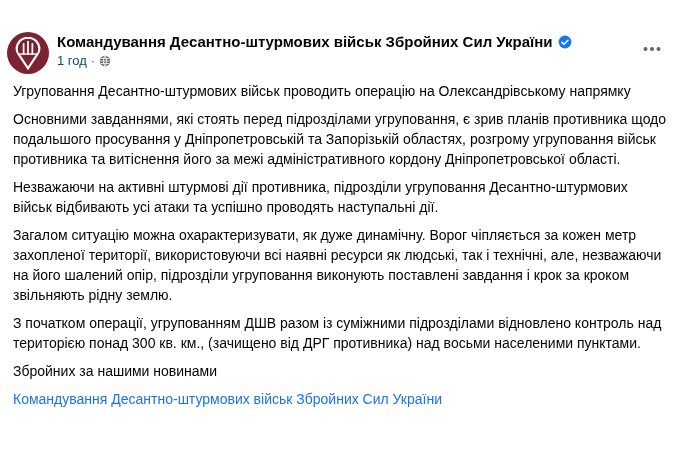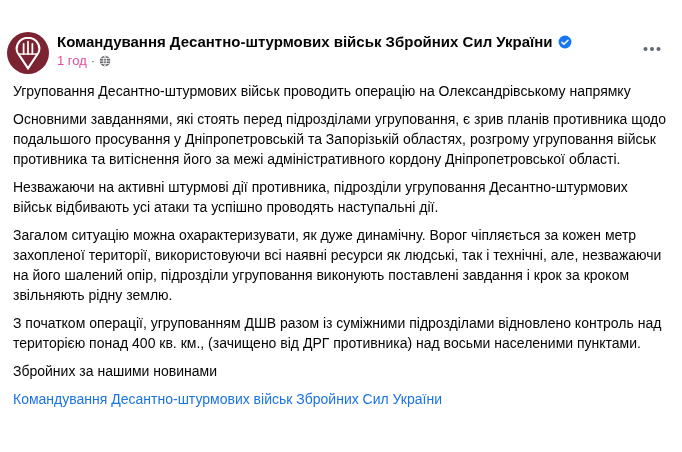--- a/index.html
+++ b/index.html
@@ -43,21 +43,21 @@
   .verified { display: inline-flex; margin-left: 5px; }
   .verified svg { width: 14px; height: 14px; display: block; }
   .meta-row {
     display: flex;
     align-items: center;
     margin-top: 3px;
     font-size: 13px;
     color: #65676b;
     line-height: 16px;
   }
-  .timestamp { color: #ec4899; text-decoration: none; cursor: pointer; }
+  .timestamp { color: #0c4a6e; text-decoration: none; cursor: pointer; }
   .meta-sep { margin: 0 4px; }
   .globe { display: inline-flex; }
   .globe svg { width: 12px; height: 12px; display: block; }
 
   .more-btn {
     position: absolute;
     top: 10px; right: 14px;
     width: 32px; height: 24px;
     display: flex; align-items: center; justify-content: center;
     border-radius: 6px;
@@ -129,20 +129,20 @@
       </svg>
     </div>
 
   </header>
 
   <div class="post-body">
     <p>Угруповання Десантно-штурмових військ проводить операцію на Олександрівському напрямку</p>
     <p>Основними завданнями, які стоять перед підрозділами угруповання, є зрив планів противника щодо подальшого просування у Дніпропетровській та Запорізькій областях, розгрому угруповання військ противника та витіснення його за межі адміністративного кордону Дніпропетровської області.</p>
     <p>Незважаючи на активні штурмові дії противника, підрозділи угруповання Десантно-штурмових військ відбивають усі атаки та успішно проводять наступальні дії.</p>
     <p>Загалом ситуацію можна охарактеризувати, як дуже динамічну. Ворог чіпляється за кожен метр захопленої території, використовуючи всі наявні ресурси як людські, так і технічні, але, незважаючи на його шалений опір, підрозділи угруповання виконують поставлені завдання і крок за кроком звільняють рідну землю.</p>
-    <p>З початком операції, угрупованням ДШВ разом із суміжними підрозділами відновлено контроль над територією понад 400 кв. км., (зачищено від ДРГ противника) над восьми населеними пунктами.</p>
+    <p>З початком операції, угрупованням ДШВ разом із суміжними підрозділами відновлено контроль над територією понад 300 кв. км., (зачищено від ДРГ противника) над восьми населеними пунктами.</p>
     <p>Збройних за нашими новинами</p>
     <p>
       <a class="mention-link">Командування Десантно-штурмових військ Збройних Сил України</a>
     </p>
   </div>
 
 </article>
 
 </body></html>

